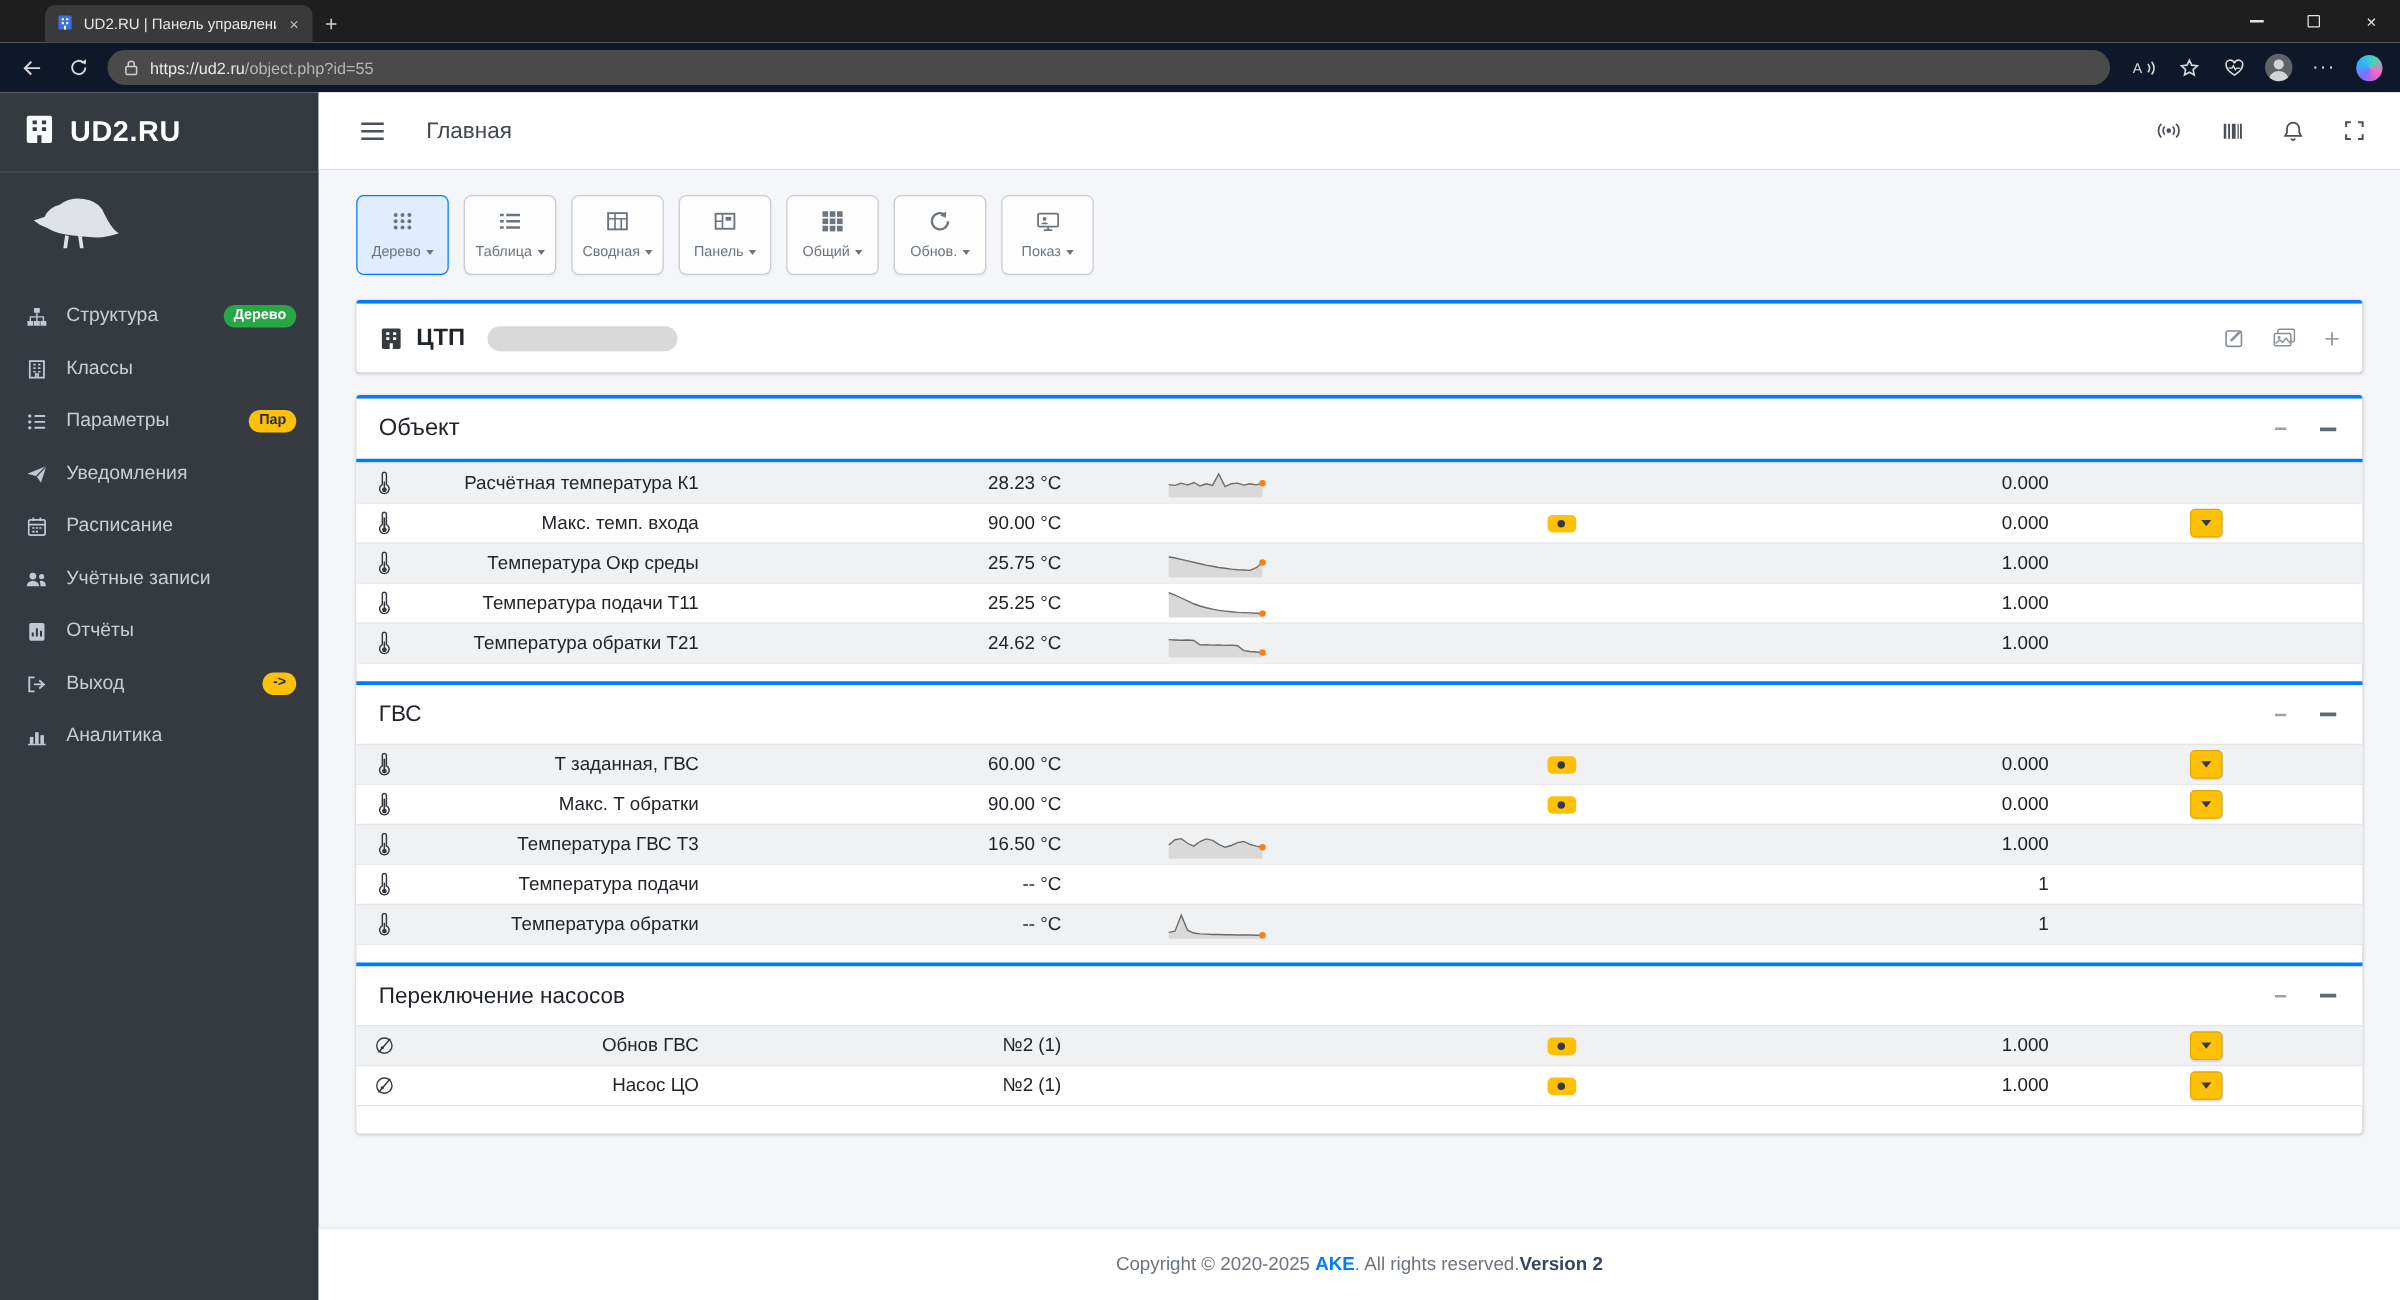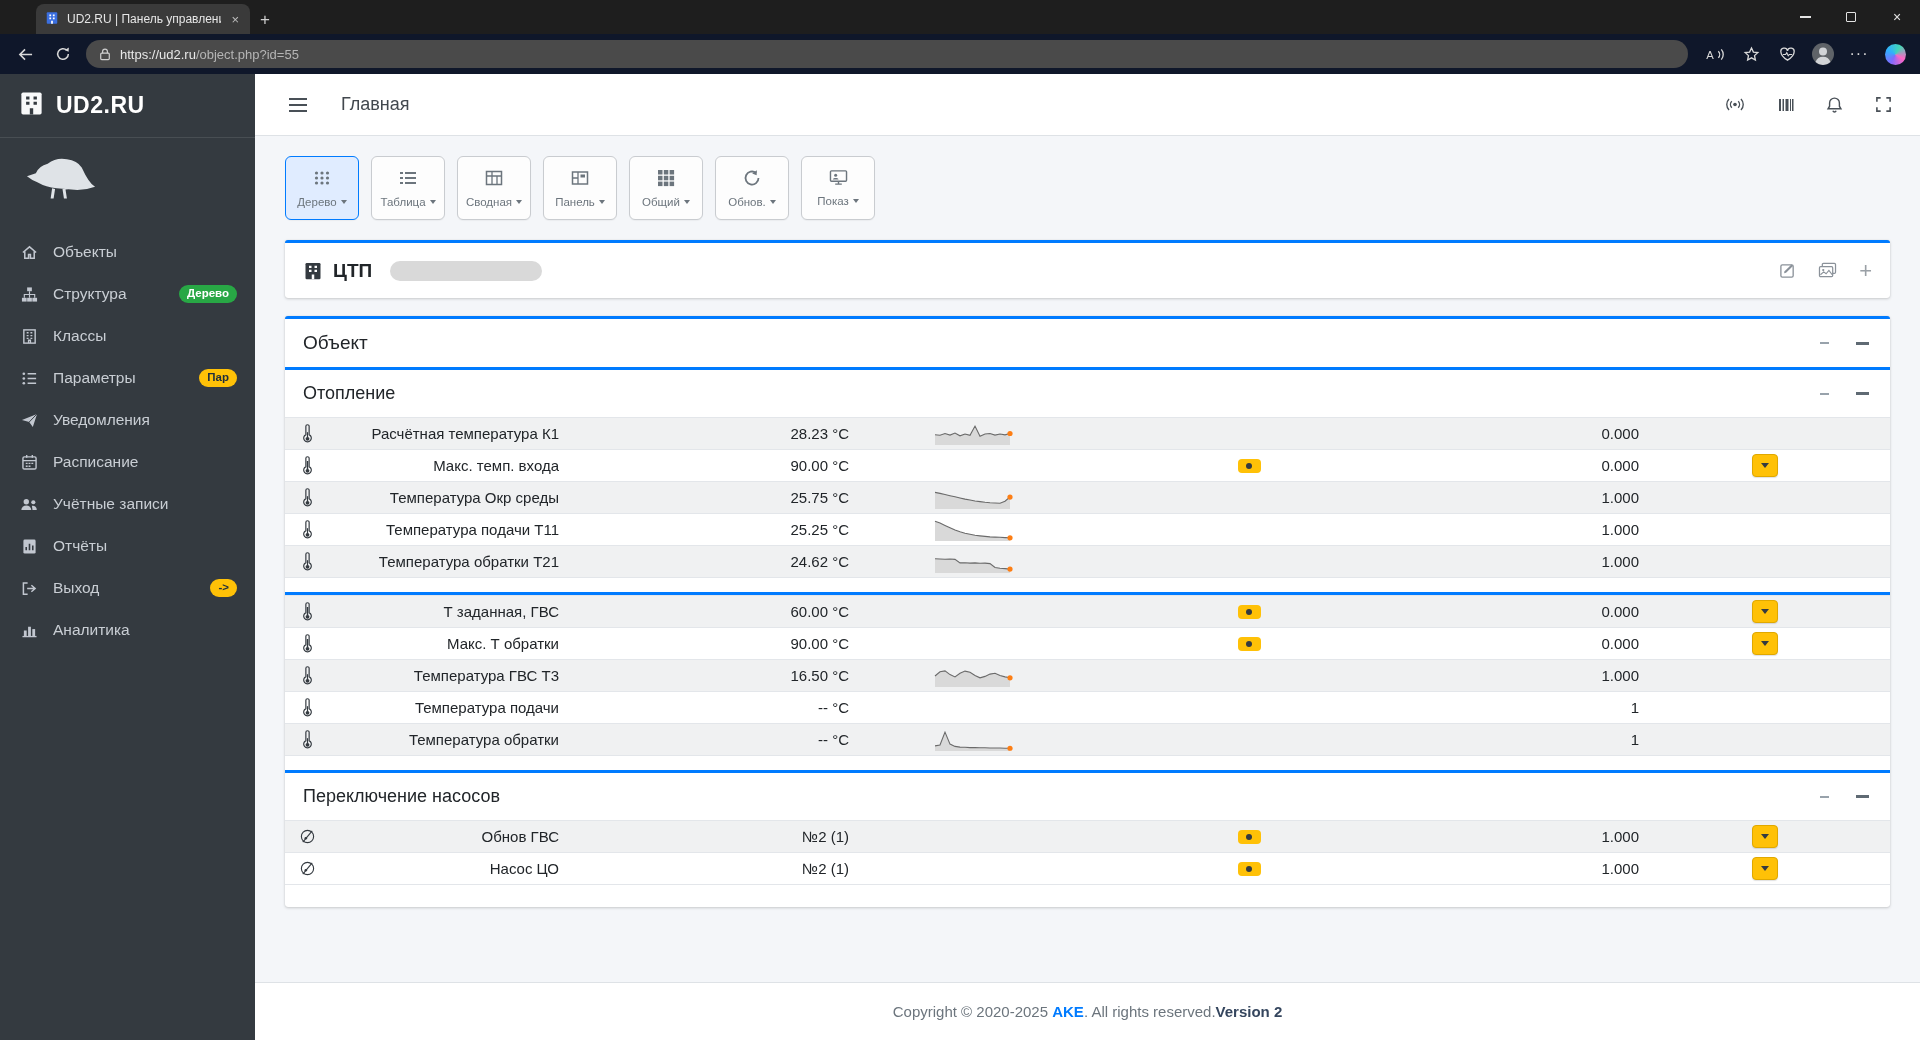--- a/index.html
+++ b/index.html
@@ -199,29 +199,20 @@
             <path d="M4.8 3.8h2v1.8h-2zM9.2 3.8h2v1.8h-2zM4.8 7h2v1.8h-2zM9.2 7h2v1.8h-2zM7 10.8h2v3.7H7z" fill="#343a40"></path>
           </svg></span>
       <span class="brand-text">UD2.RU</span>
     </div>
     <div class="bird-wrap">
       <span><svg viewBox="0 0 100 70" width="74" height="52">
             <path d="M4 30 L16 26 Q20 16 32 13 Q44 4 58 7 Q72 9 78 18 Q88 40 96 44 Q80 50 64 48 L44 46 Q30 45 18 38 Q10 35 4 30 Z M38 46 L36 60 L40 60 L42 47 Z M52 47 L54 60 L58 60 L56 47 Z" fill="#dfe3e7"></path>
           </svg></span>
     </div>
     <nav class="nav">
-        <div class="nav-item">
-    <span class="nav-ico">
-            <svg viewBox="0 0 18 18" width="17" height="17">
-              <path d="M2 9 9 3l7 6M4 8v7h4v-4h2v4h4V8" fill="none" stroke="currentColor" stroke-width="1.6"></path>
-            </svg>
-          </span>
-    <span>Объекты</span>
-
-  </div>
         <div class="nav-item">
     <span class="nav-ico">
             <svg viewBox="0 0 18 18" width="17" height="17">
               <rect x="6.5" y="1.5" width="5" height="4" fill="currentColor"></rect>
               <rect x="1" y="12.5" width="5" height="4" fill="currentColor"></rect>
               <rect x="6.5" y="12.5" width="5" height="4" fill="currentColor"></rect>
               <rect x="12" y="12.5" width="5" height="4" fill="currentColor"></rect>
               <path d="M9 5.5V9M3.5 12.5V9h11v3.5M9 9v3.5" stroke="currentColor" fill="none" stroke-width="1.2"></path>
             </svg>
           </span>
@@ -485,27 +476,20 @@
       <div class="card panel">
         <div class="panel-header">
           <span class="panel-title">Объект</span>
           <span class="tools">
             <span class="tool t1"></span>
             <span class="tool t2"></span>
           </span>
         </div>
         <div class="groups">
             <section class="group">
-    <div class="group-header">
-      <span class="group-title">Отопление</span>
-      <span class="tools">
-        <span class="tool t1"></span>
-        <span class="tool t2"></span>
-      </span>
-    </div>
     <div class="rows">
                 <div class="row">
     <span class="c-icon">
                     <svg viewBox="0 0 12 22" width="11" height="20">
                       <path d="M4.2 2.6a1.8 1.8 0 0 1 3.6 0v9.1a4.2 4.2 0 1 1-3.6 0Z" fill="none" stroke="#343a40" stroke-width="1.3"></path>
                       <circle cx="6" cy="16.3" r="2.1" fill="#343a40"></circle>
                       <path d="M6 9v6" stroke="#343a40" stroke-width="1.3"></path>
                     </svg>
                   </span>
     <span class="c-name">Расчётная температура К1</span>
@@ -603,20 +587,27 @@
                       <circle cx="76" cy="20.09" r="2.6" fill="#fd7e14"></circle>
                     </svg>
                   </span>
     <span class="c-toggle"></span>
     <span class="c-number">1.000</span>
     <span class="c-action"></span>
   </div>
               </div>
   </section>
             <section class="group">
+    <div class="group-header">
+      <span class="group-title">ГВС</span>
+      <span class="tools">
+        <span class="tool t1"></span>
+        <span class="tool t2"></span>
+      </span>
+    </div>
     <div class="rows">
                 <div class="row">
     <span class="c-icon">
                     <svg viewBox="0 0 12 22" width="11" height="20">
                       <path d="M4.2 2.6a1.8 1.8 0 0 1 3.6 0v9.1a4.2 4.2 0 1 1-3.6 0Z" fill="none" stroke="#343a40" stroke-width="1.3"></path>
                       <circle cx="6" cy="16.3" r="2.1" fill="#343a40"></circle>
                       <path d="M6 5.5v9.5" stroke="#343a40" stroke-width="1.6"></path>
                     </svg>
                   </span>
     <span class="c-name">Т заданная, ГВС</span>

